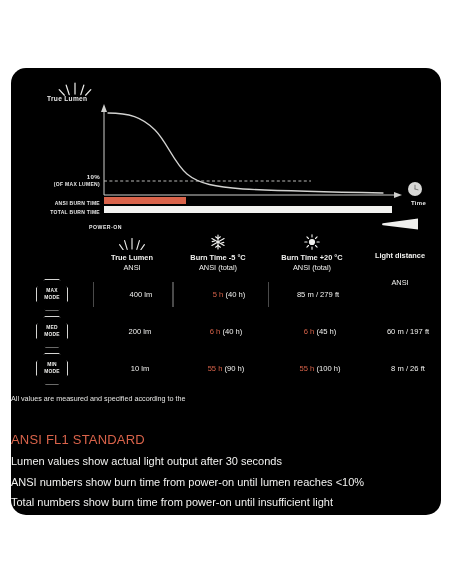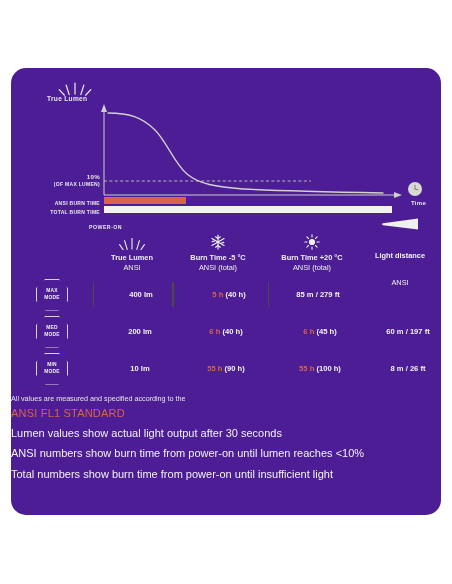--- a/index.html
+++ b/index.html
@@ -3,21 +3,21 @@
 <meta charset="utf-8">
 <style>
   html,body{margin:0;padding:0;}
   body{
     width:452px;height:584px;background:#ffffff;
     font-family:"Liberation Sans",sans-serif;
     -webkit-font-smoothing:antialiased;
   }
   #spec-card{
     position:absolute;left:11px;top:68px;width:430px;height:447px;
-    background:#4c1d95;border-radius:15px;overflow:hidden;
+    background:#000000;border-radius:15px;overflow:hidden;
   }
 
   
   #chart{position:absolute;left:0;top:0;width:430px;height:160px;}
   #chart svg{position:absolute;left:0;top:0;}
   .axis-lbl{
     position:absolute;color:#e8e8e8;font-size:6.2px;font-weight:bold;
     letter-spacing:.3px;white-space:nowrap;
   }
   #true-lumen-label{left:36px;top:27px;font-size:6.6px;}
@@ -51,35 +51,35 @@
   .c-cold{width:94px;}
   .c-warm{width:94px;}
   .c-dist{width:82px;gap:17px;}
   .divider{
     width:1px;background:#4a4a4a;align-self:stretch;margin:6px 0;
   }
   .hdr-icon{height:18px;display:flex;align-items:flex-end;justify-content:center;margin-bottom:3px;}
   .hdr-t1{font-size:7.4px;font-weight:bold;line-height:1.35;}
   .hdr-t2{font-size:7.4px;font-weight:normal;line-height:1.35;}
   .drow{height:37px;}
-  .val{font-size:7.6px;font-weight:bold;color:#f2f2f0;white-space:nowrap;margin-left:16px;}
+  .val{font-size:7.6px;font-weight:normal;color:#f2f2f0;white-space:nowrap;margin-left:16px;}
   .val .hi{color:#d9634a;}
   .badge{
     width:30px;height:30px;display:flex;flex-direction:column;
     align-items:center;justify-content:center;
     border:1.2px solid #d5d5d3;color:#f0f0ee;
     font-size:4.9px;font-weight:bold;line-height:1.25;letter-spacing:.2px;
     clip-path:polygon(30% 0,70% 0,100% 30%,100% 70%,70% 100%,30% 100%,0 70%,0 30%);
     border-radius:9px;
   }
 
   
   #footer{position:absolute;left:0;top:325px;width:430px;text-align:left;}
   .f-small{font-size:7.2px;color:#e6e6e4;line-height:1.55;}
-  .f-std{font-size:11px;color:#d9634a;line-height:1.7;letter-spacing:.2px;}
+  .f-std{font-size:13px;color:#d9634a;line-height:1.7;letter-spacing:.2px;margin-top:25px;}
   .f-big{font-size:11px;color:#f2f2f0;line-height:1.85;}
 </style>
 </head>
 <body>
 
 <div id="spec-card">
 
   <div id="chart">
 
     <svg width="430" height="160" viewBox="0 0 430 160">

